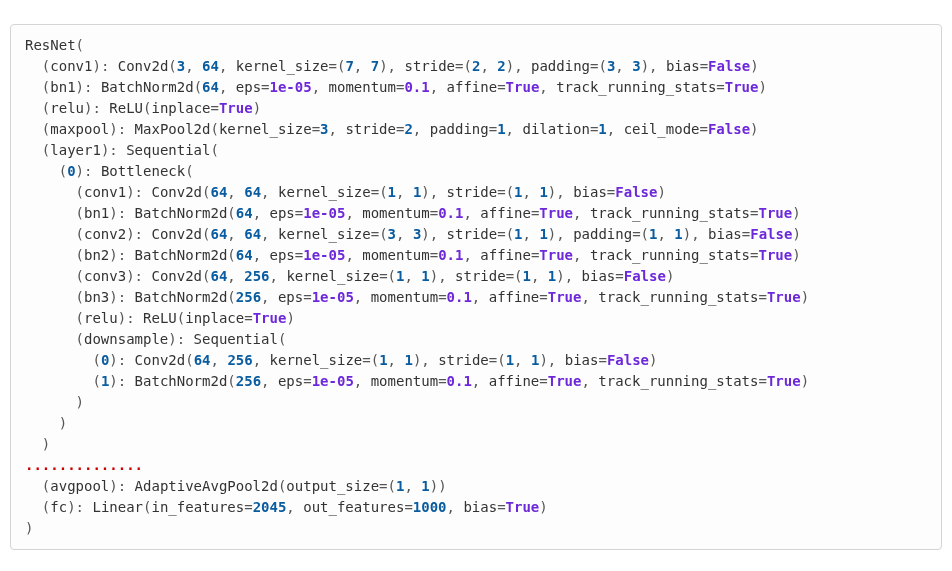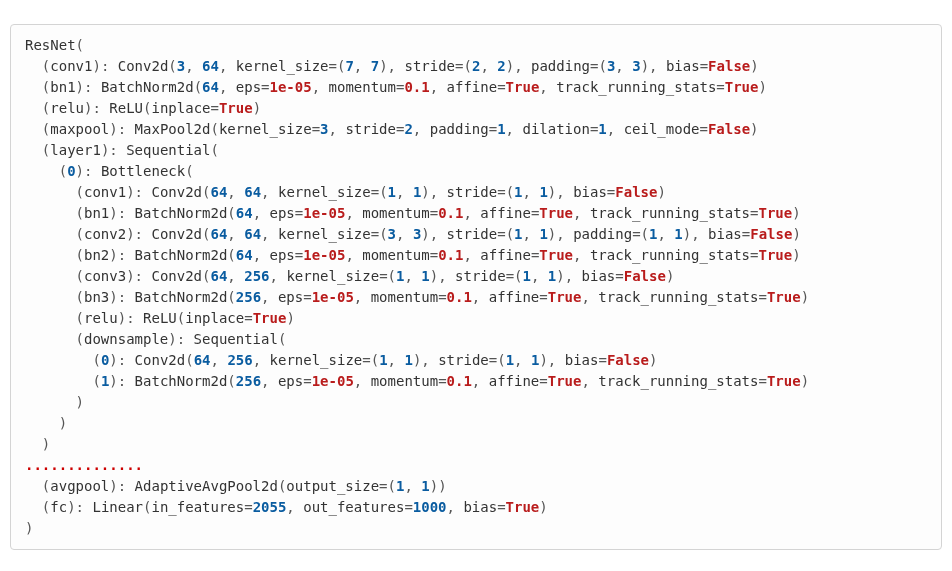--- a/index.html
+++ b/index.html
@@ -13,21 +13,21 @@
     border: 1px solid #d4d4d4;
     border-radius: 4px;
     padding: 10px 14px;
     background: #fdfdfd;
     color: #333;
     line-height: 1.5;
     white-space: pre;
     overflow-x: auto;
   }
   .num   { color: #0a5ca0; font-weight: bold; }   
-  .const { color: #b91c1c; font-weight: bold; }   
+  .const { color: #6d28d9; font-weight: bold; }   
   .op    { color: #555; }                         
   .dots  { color: #cc0000; font-weight: bold; }   
 </style>
 </head>
 <body>
 
 <pre class="code-block" id="code">ResNet<span class="op">(</span>
   <span class="op">(</span>conv1<span class="op">)</span><span class="op">:</span> Conv2d<span class="op">(</span><span class="num">3</span><span class="op">,</span> <span class="num">64</span><span class="op">,</span> kernel_size<span class="op">=</span><span class="op">(</span><span class="num">7</span><span class="op">,</span> <span class="num">7</span><span class="op">)</span><span class="op">,</span> stride<span class="op">=</span><span class="op">(</span><span class="num">2</span><span class="op">,</span> <span class="num">2</span><span class="op">)</span><span class="op">,</span> padding<span class="op">=</span><span class="op">(</span><span class="num">3</span><span class="op">,</span> <span class="num">3</span><span class="op">)</span><span class="op">,</span> bias<span class="op">=</span><span class="const">False</span><span class="op">)</span>
   <span class="op">(</span>bn1<span class="op">)</span><span class="op">:</span> BatchNorm2d<span class="op">(</span><span class="num">64</span><span class="op">,</span> eps<span class="op">=</span><span class="const">1e-05</span><span class="op">,</span> momentum<span class="op">=</span><span class="const">0.1</span><span class="op">,</span> affine<span class="op">=</span><span class="const">True</span><span class="op">,</span> track_running_stats<span class="op">=</span><span class="const">True</span><span class="op">)</span>
   <span class="op">(</span>relu<span class="op">)</span><span class="op">:</span> ReLU<span class="op">(</span>inplace<span class="op">=</span><span class="const">True</span><span class="op">)</span>
@@ -42,14 +42,14 @@
       <span class="op">(</span>bn3<span class="op">)</span><span class="op">:</span> BatchNorm2d<span class="op">(</span><span class="num">256</span><span class="op">,</span> eps<span class="op">=</span><span class="const">1e-05</span><span class="op">,</span> momentum<span class="op">=</span><span class="const">0.1</span><span class="op">,</span> affine<span class="op">=</span><span class="const">True</span><span class="op">,</span> track_running_stats<span class="op">=</span><span class="const">True</span><span class="op">)</span>
       <span class="op">(</span>relu<span class="op">)</span><span class="op">:</span> ReLU<span class="op">(</span>inplace<span class="op">=</span><span class="const">True</span><span class="op">)</span>
       <span class="op">(</span>downsample<span class="op">)</span><span class="op">:</span> Sequential<span class="op">(</span>
         <span class="op">(</span><span class="num">0</span><span class="op">)</span><span class="op">:</span> Conv2d<span class="op">(</span><span class="num">64</span><span class="op">,</span> <span class="num">256</span><span class="op">,</span> kernel_size<span class="op">=</span><span class="op">(</span><span class="num">1</span><span class="op">,</span> <span class="num">1</span><span class="op">)</span><span class="op">,</span> stride<span class="op">=</span><span class="op">(</span><span class="num">1</span><span class="op">,</span> <span class="num">1</span><span class="op">)</span><span class="op">,</span> bias<span class="op">=</span><span class="const">False</span><span class="op">)</span>
         <span class="op">(</span><span class="num">1</span><span class="op">)</span><span class="op">:</span> BatchNorm2d<span class="op">(</span><span class="num">256</span><span class="op">,</span> eps<span class="op">=</span><span class="const">1e-05</span><span class="op">,</span> momentum<span class="op">=</span><span class="const">0.1</span><span class="op">,</span> affine<span class="op">=</span><span class="const">True</span><span class="op">,</span> track_running_stats<span class="op">=</span><span class="const">True</span><span class="op">)</span>
       <span class="op">)</span>
     <span class="op">)</span>
   <span class="op">)</span>
 <span class="dots">..............</span>
   <span class="op">(</span>avgpool<span class="op">)</span><span class="op">:</span> AdaptiveAvgPool2d<span class="op">(</span>output_size<span class="op">=</span><span class="op">(</span><span class="num">1</span><span class="op">,</span> <span class="num">1</span><span class="op">)</span><span class="op">)</span>
-  <span class="op">(</span>fc<span class="op">)</span><span class="op">:</span> Linear<span class="op">(</span>in_features<span class="op">=</span><span class="num">2055</span><span class="op">,</span> out_features<span class="op">=</span><span class="num">1000</span><span class="op">,</span> bias<span class="op">=</span><span class="const">True</span><span class="op">)</span>
+  <span class="op">(</span>fc<span class="op">)</span><span class="op">:</span> Linear<span class="op">(</span>in_features<span class="op">=</span><span class="num">2045</span><span class="op">,</span> out_features<span class="op">=</span><span class="num">1000</span><span class="op">,</span> bias<span class="op">=</span><span class="const">True</span><span class="op">)</span>
 <span class="op">)</span></pre>
 
 </body></html>

